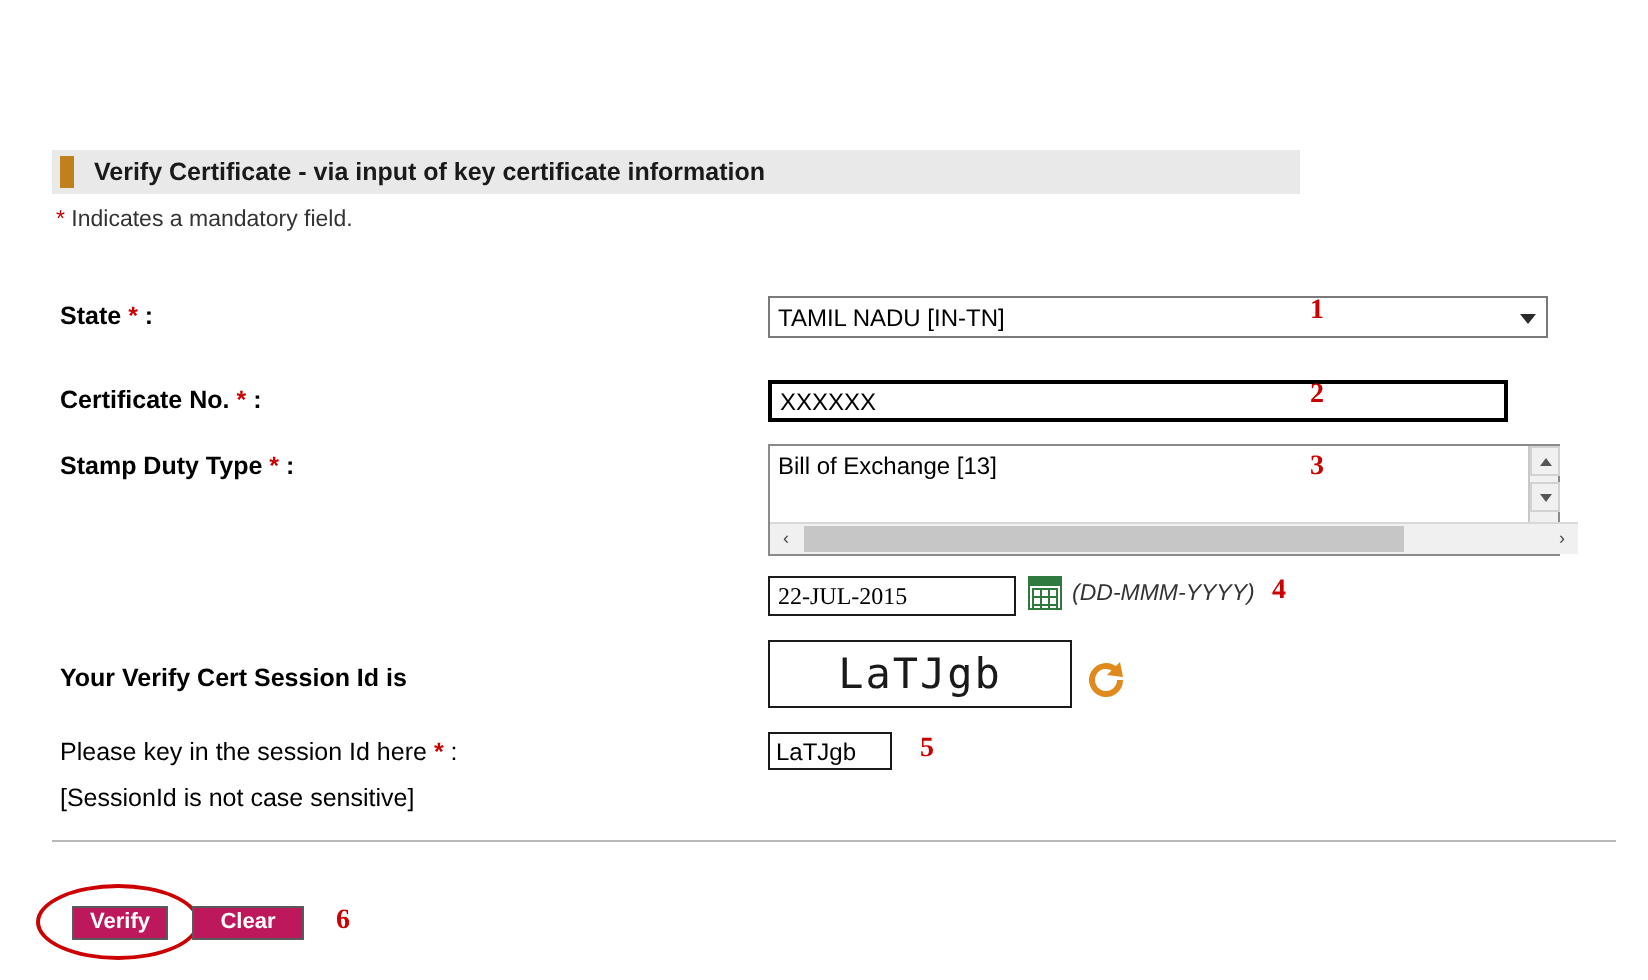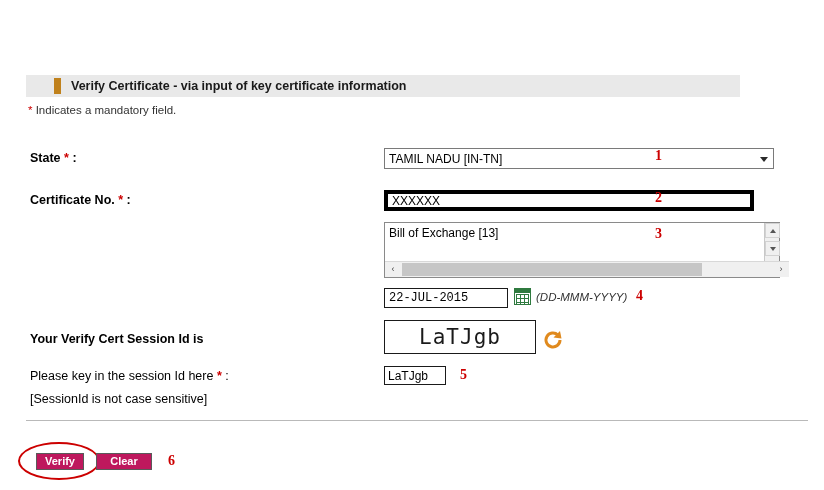--- a/index.html
+++ b/index.html
@@ -22,26 +22,25 @@
     top: 14px;
     font-size: 22px;
     font-weight: bold;
     color: #000000;
     letter-spacing: 0.2px;
   }
   .section-bar {
     position: absolute;
     left: 26px;
     top: 75px;
-    width: 714px;
+    width: 624px;
     height: 22px;
     background: #e9e9e9;
     display: flex;
     align-items: center;
-    padding-left: 24px;
   }
   .section-bar .accent {
     width: 7px;
     height: 16px;
     background: #c0811c;
     margin-left: 4px;
     margin-right: 10px;
     flex: 0 0 auto;
   }
   .section-bar .sec-text {
@@ -103,21 +102,21 @@
     border-top: 5px solid #2a2a2a;
   }
 
   
   .cert-input {
     position: absolute;
     left: 384px;
     top: 190px;
     width: 370px;
     height: 21px;
-    border: 4px solid #000000;
+    border: 2px solid #000000;
     background: #ffffff;
     font-size: 12px;
     color: #000000;
     padding: 2px 4px;
     line-height: 16px;
     font-family: "Liberation Sans", sans-serif;
   }
 
   
   .listbox {
@@ -205,21 +204,21 @@
     position: absolute;
     left: 384px;
     top: 288px;
     width: 124px;
     height: 20px;
     border: 1px solid #1a1a1a;
     background: #ffffff;
     font-size: 12px;
     padding: 2px 4px;
     color: #000;
-    font-family: Liberation Mono, monospace;
+    font-family: Liberation Serif, serif;
   }
   .calendar-icon {
     position: absolute;
     left: 514px;
     top: 288px;
     width: 17px;
     height: 17px;
     border: 1px solid #2f7a3f;
     background: #ffffff;
   }
@@ -351,20 +350,25 @@
     <div class="marker" style="left:655px; top:148px;">1</div>
 
     <div class="label" style="left:30px; top:193px;">
       <span>Certificate No.</span>
       <span class="star">*</span>
       <span>:</span>
     </div>
     <input class="cert-input" type="text" value="XXXXXX" style="">
     <div class="marker" style="left:655px; top:190px;">2</div>
 
+    <div class="label" style="left:30px; top:226px;">
+      <span>Stamp Duty Type</span>
+      <span class="star">*</span>
+      <span>:</span>
+    </div>
     <div class="listbox">
       <div class="option">Bill of Exchange [13]</div>
       <div class="vscroll">
         <div class="up"></div>
         <div class="down"></div>
       </div>
       <div class="hscroll">
         <div class="left-btn">‹</div>
         <div class="thumb"></div>
         <div class="right-btn">›</div>

